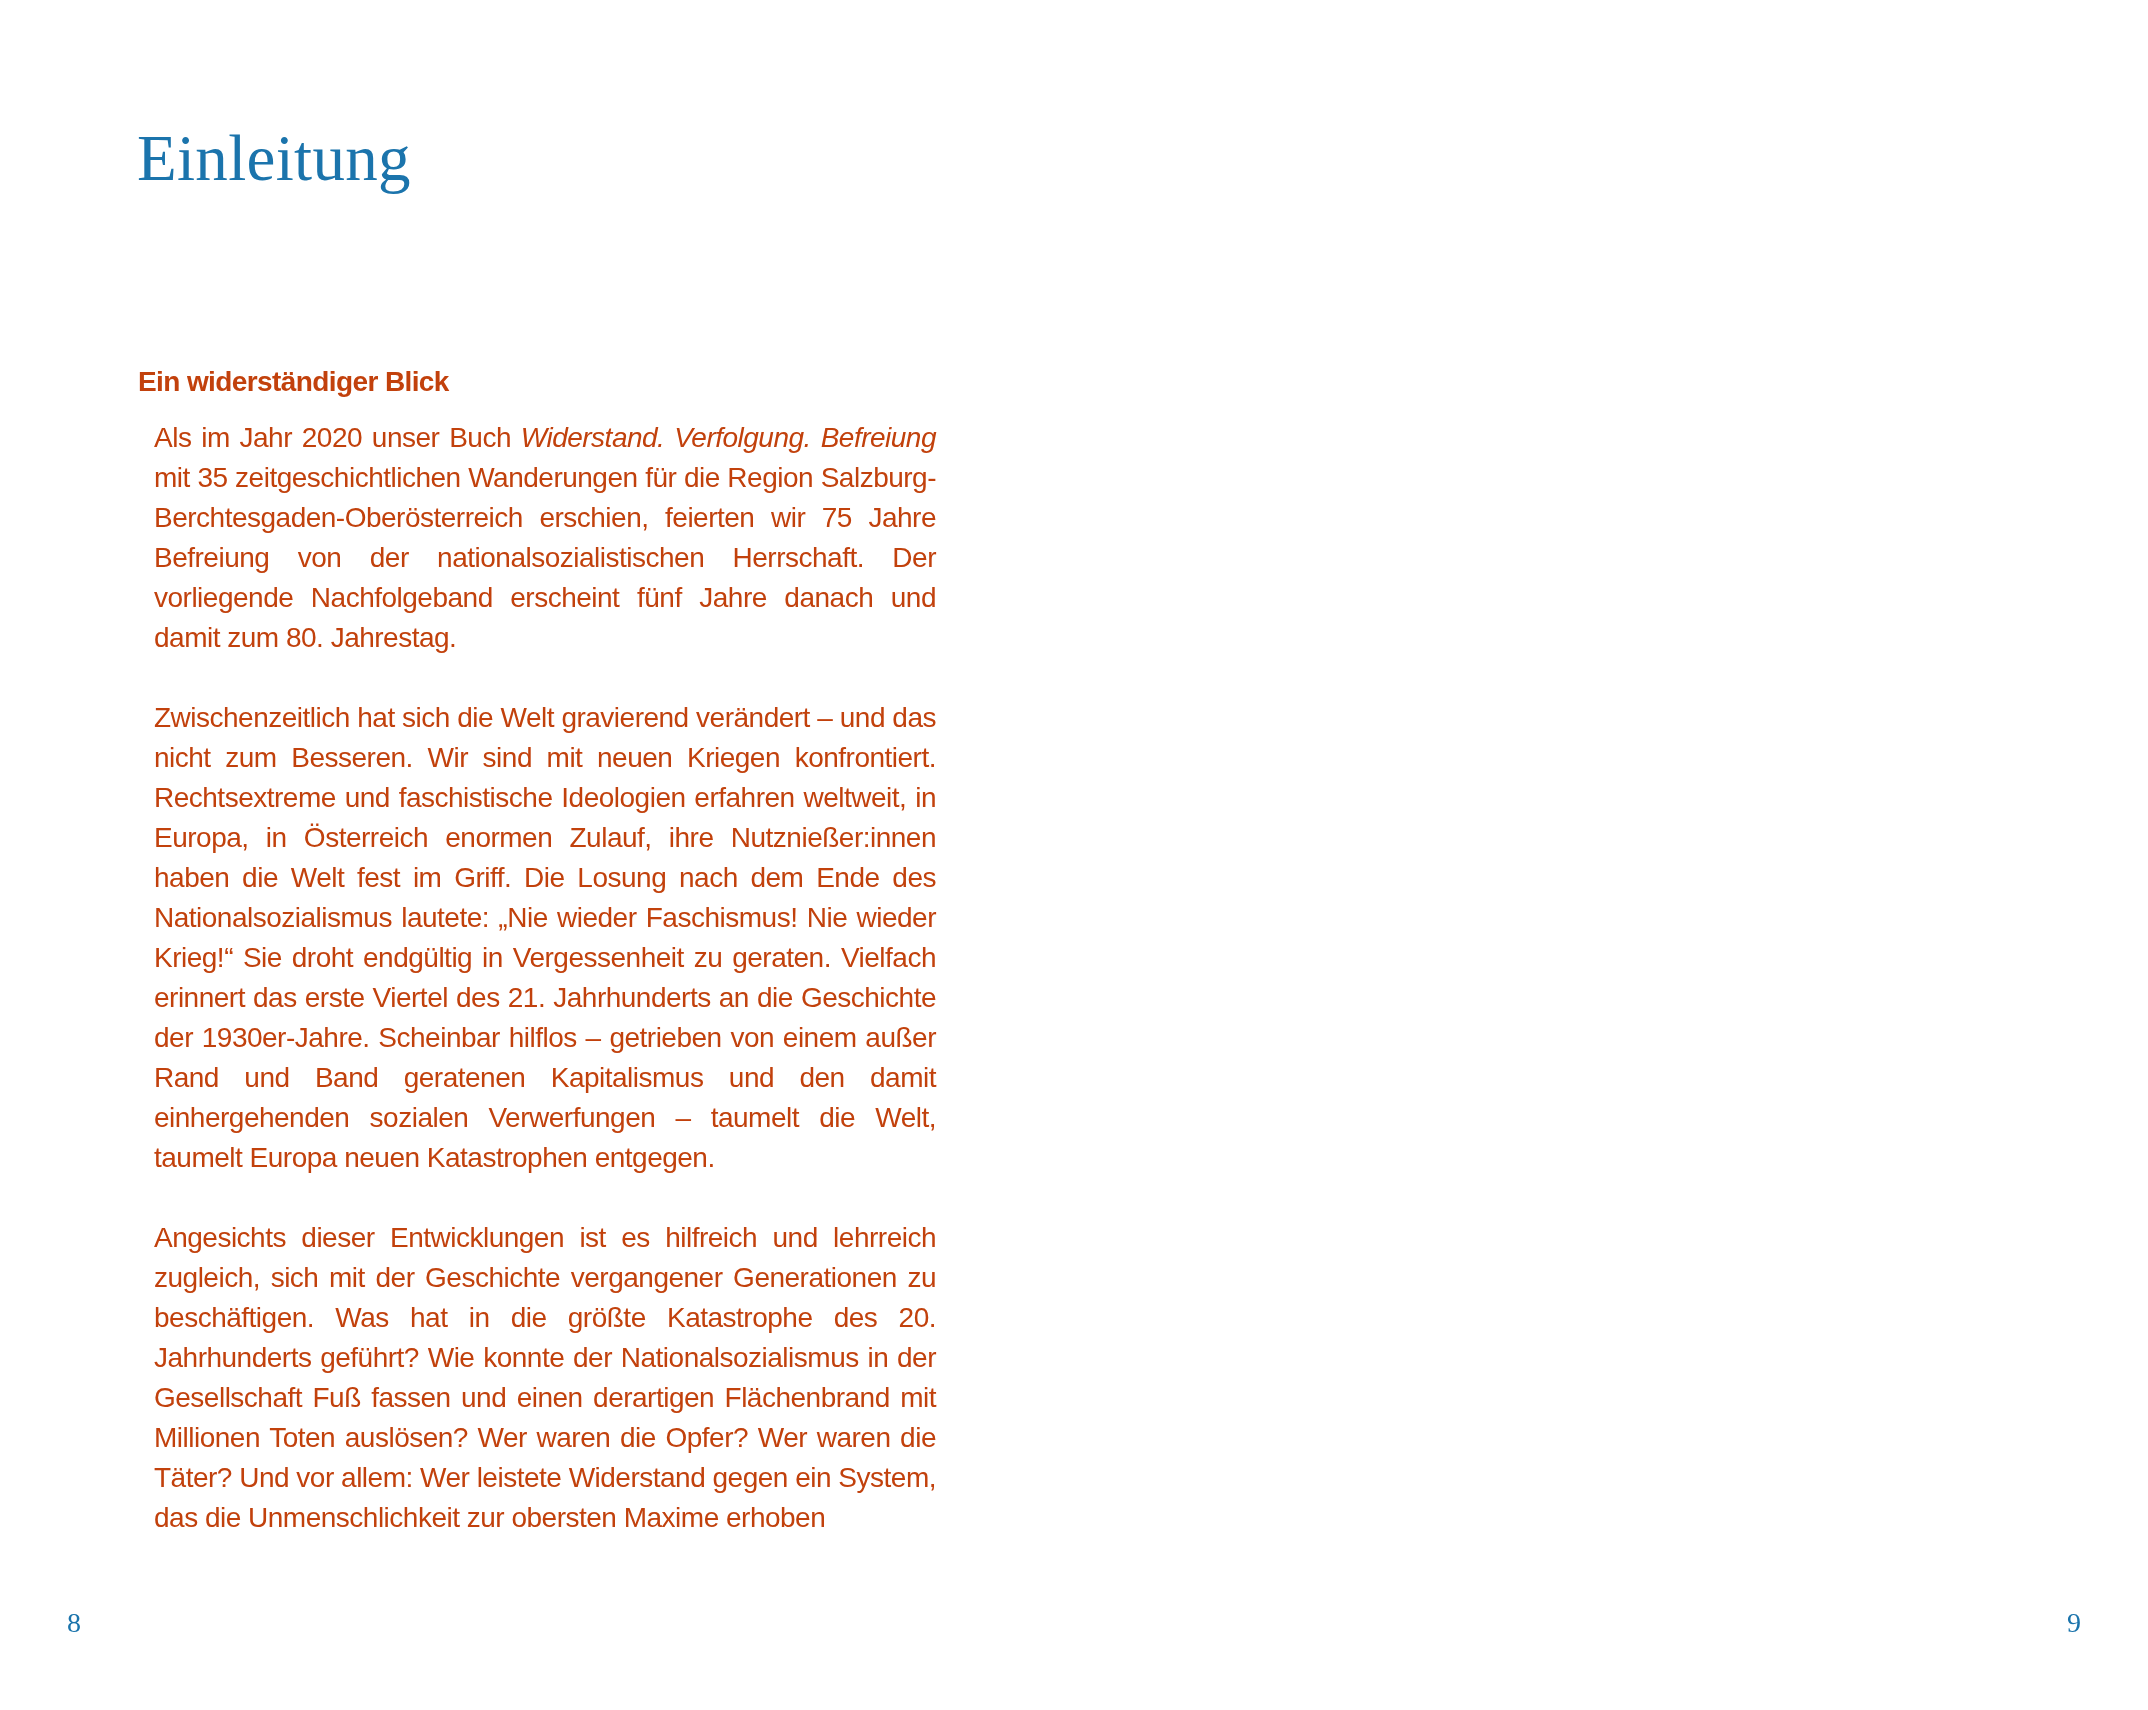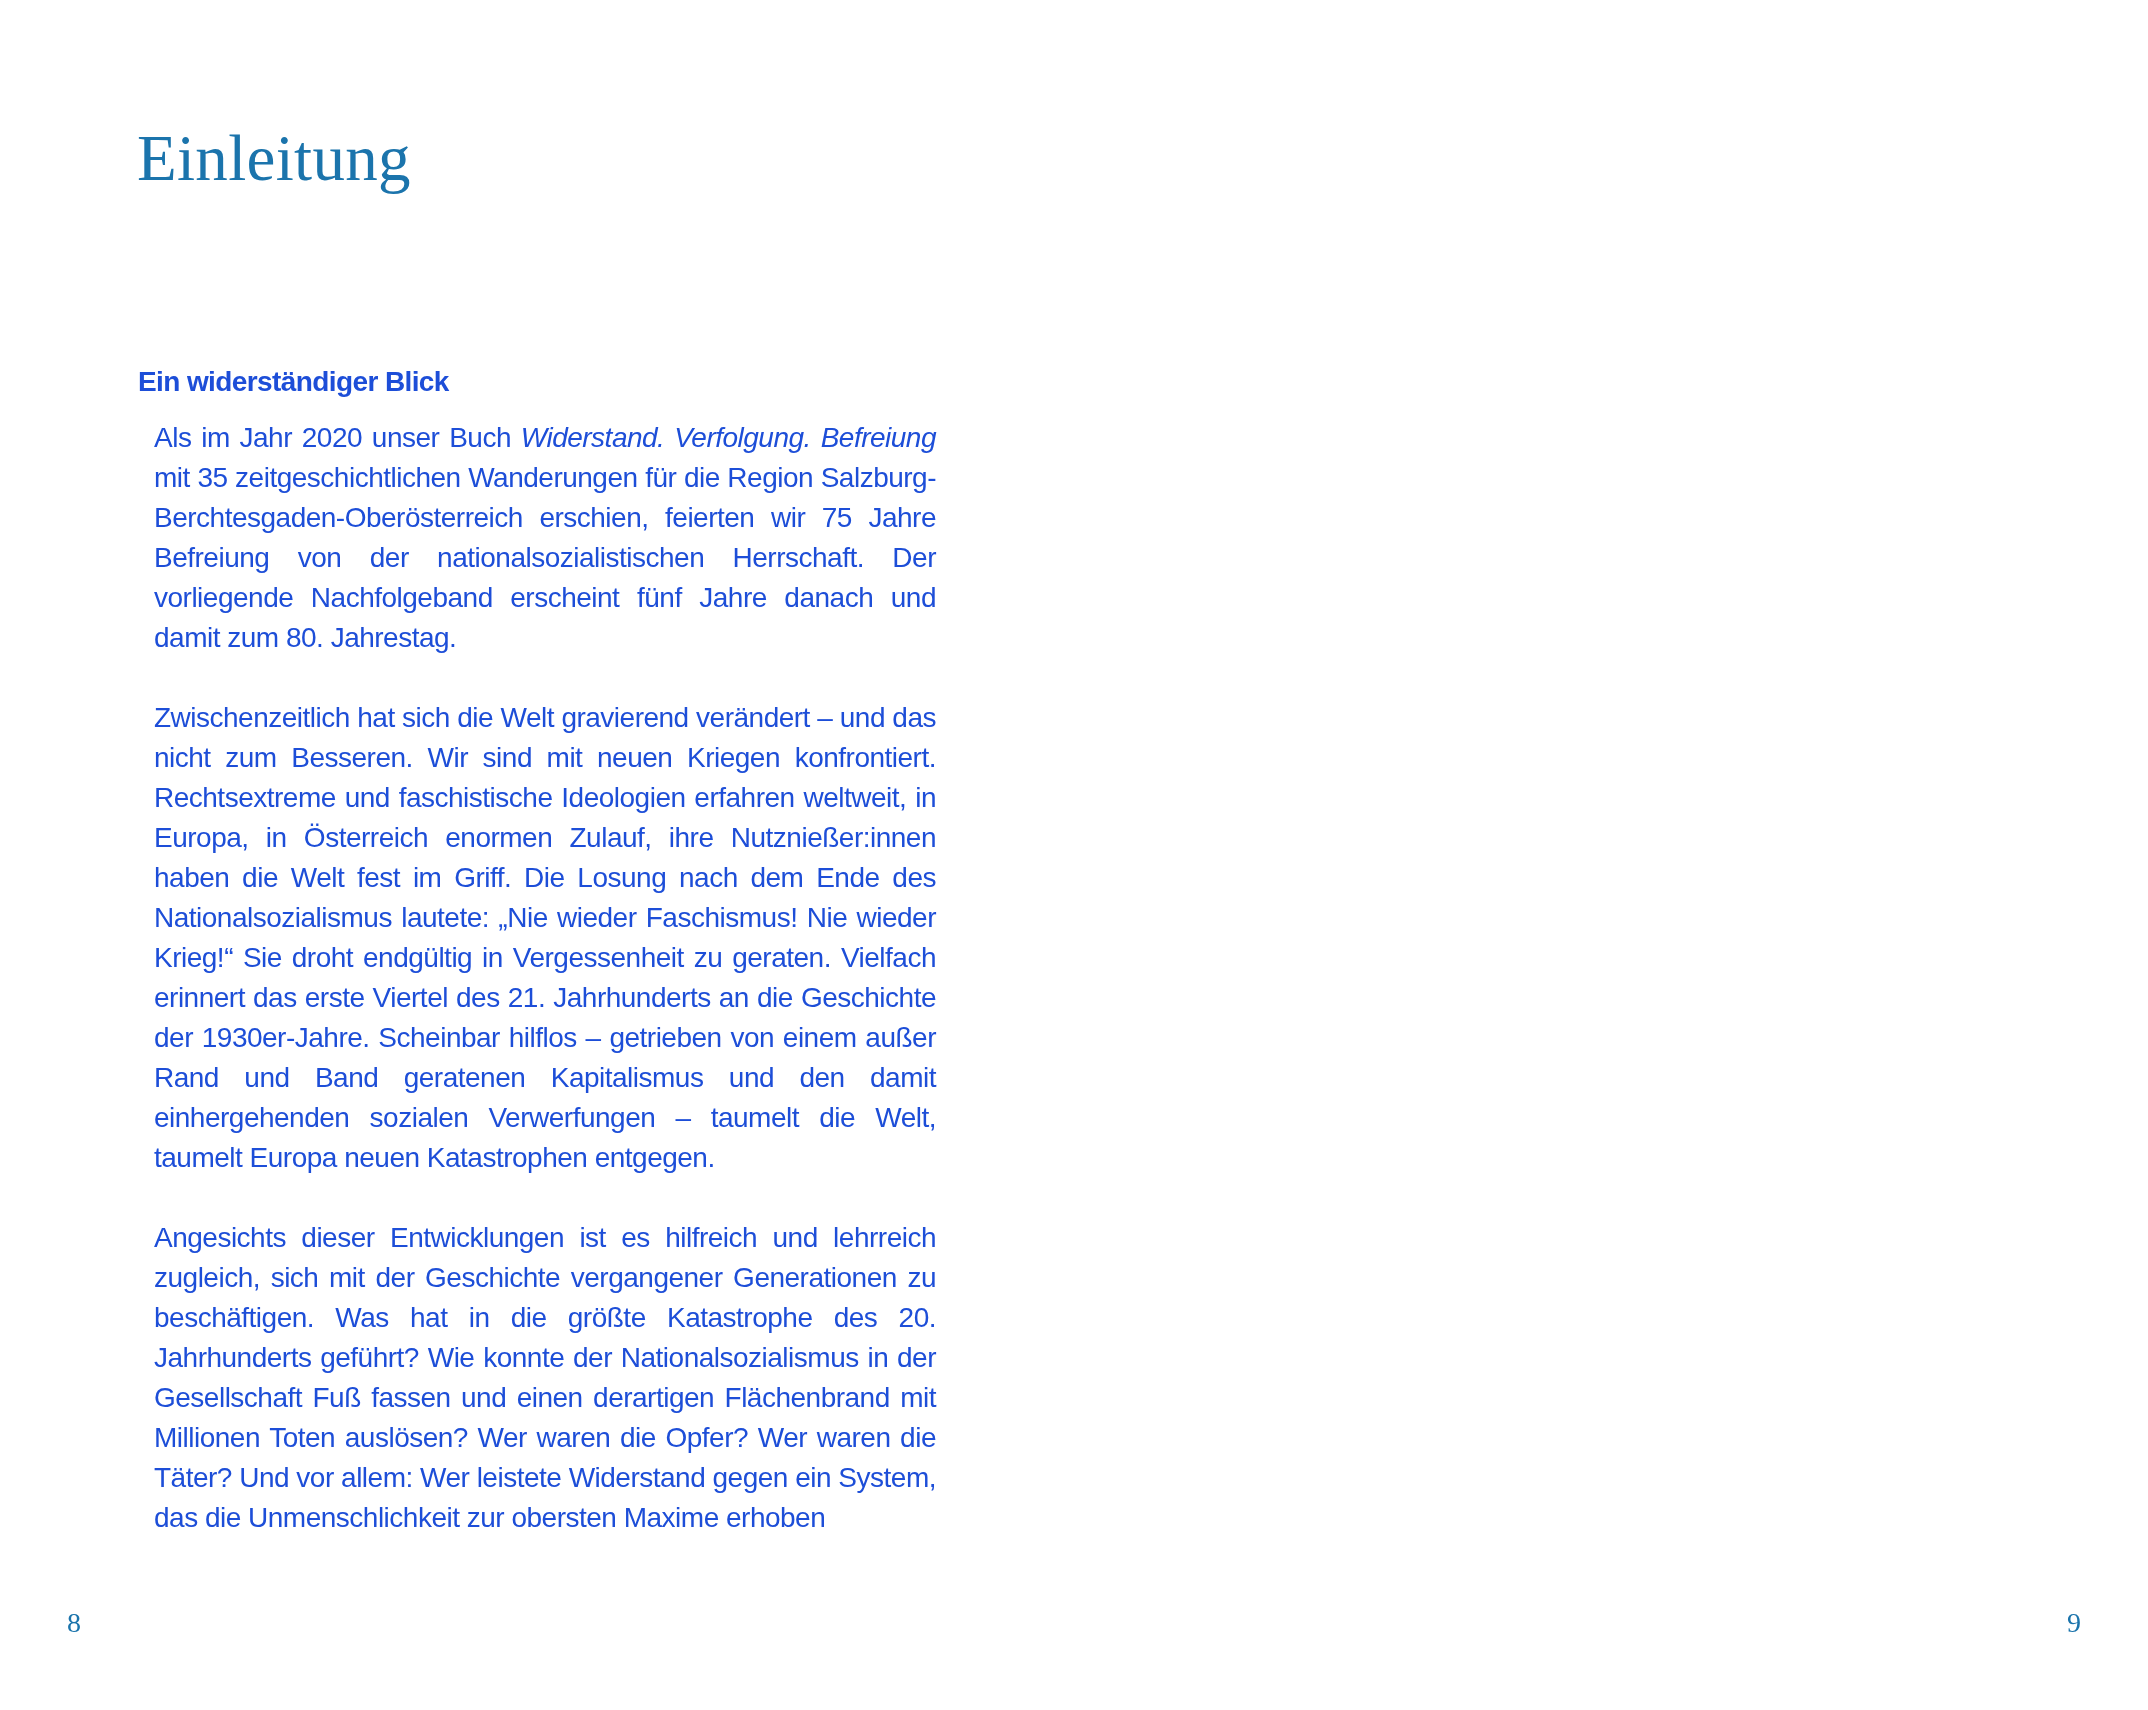--- a/index.html
+++ b/index.html
@@ -33,21 +33,21 @@
   .page-left  { left: 0px;    width: 1074px; }
   .page-right { left: 1074px; width: 1074px; }
 
   
   .column {
     position: absolute;
     top: 0;
     font-family: "Liberation Sans", sans-serif;
     font-size: 28px;
     line-height: 40px;
-    color: #1d4ed8;
+    color: #c2410c;
     text-align: justify;
     text-justify: inter-word;
     hyphens: manual;
     font-stretch: condensed;
     letter-spacing: -0.5px;
     -webkit-text-size-adjust: none;
   }
   .column-left {
     left: 138px;
     width: 814px;

